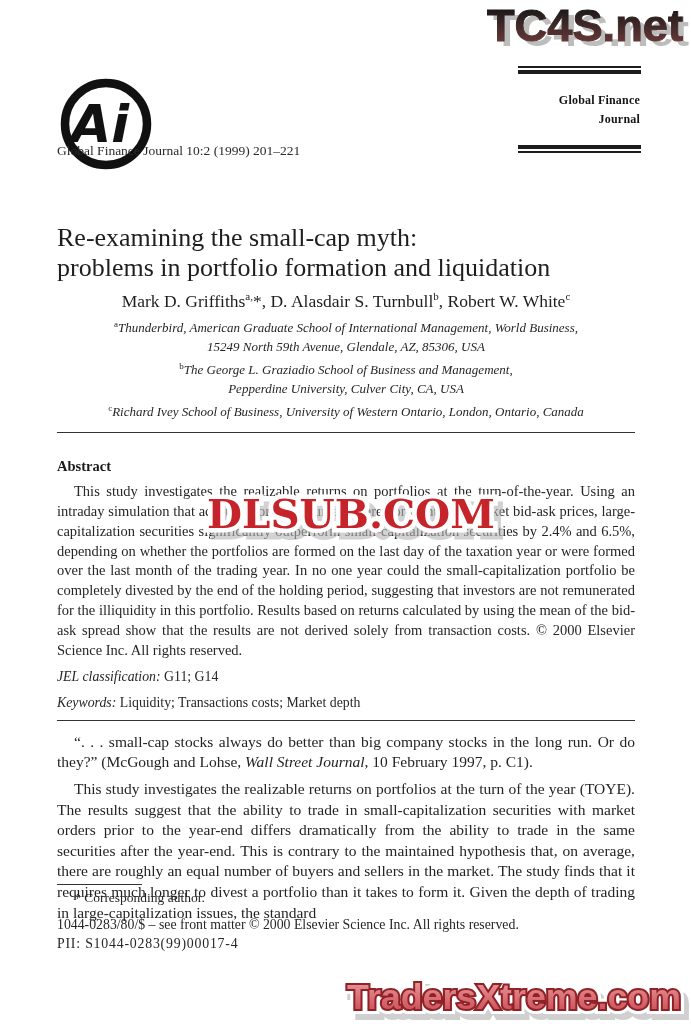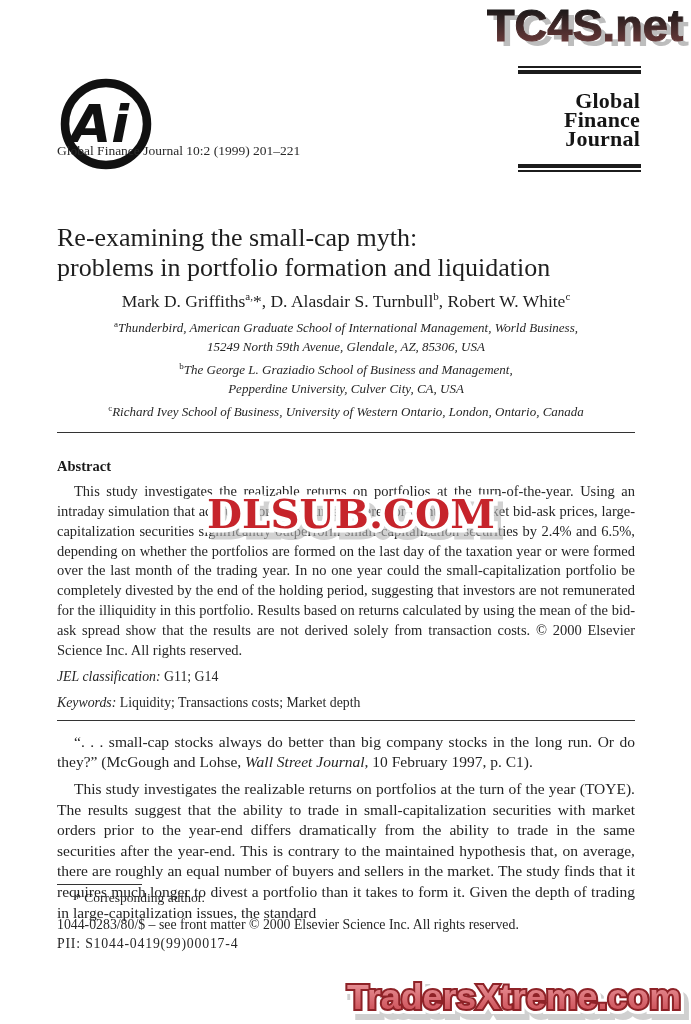--- a/index.html
+++ b/index.html
@@ -11,21 +11,21 @@
     color:#222;
     overflow:hidden;
   }
   
   .logo { position:absolute; left:56px; top:74px; width:100px; height:100px; }
   .journal-head { position:absolute; left:518px; top:66px; width:123px; }
   .rule-thin  { height:2px; background:#1c1c1c; }
   .rule-thick { height:4px; background:#1c1c1c; }
   .journal-head .gap { height:2px; }
   .journal-name {
-    text-align:right; font-weight:bold; font-size:22px; line-height:19px;
+    text-align:right; font-weight:bold; font-size:12px; line-height:19px;
     padding:17px 1px 16px 0; color:#151515; letter-spacing:0.2px;
   }
   .citation {
     position:absolute; left:57px; top:143px; width:578px;
     text-align:left; font-size:13.5px; color:#2a2a2a;
   }
   
   .content { position:absolute; left:57px; top:219px; width:578px; }
   .paper-title {
     font-weight:normal; font-size:26px; line-height:30px; text-align:left;
@@ -117,21 +117,21 @@
   <p class="intro">This study investigates the realizable returns on portfolios at the turn of the year (TOYE). The results suggest that the ability to trade in small-capitalization securities with market orders prior to the year-end differs dramatically from the ability to trade in the same securities after the year-end. This is contrary to the maintained hypothesis that, on average, there are roughly an equal number of buyers and sellers in the market. The study finds that it requires much longer to divest a portfolio than it takes to form it. Given the depth of trading in large-capitalization issues, the standard</p>
 </div>
 
 <div class="footnote-block">
   <hr class="fn-rule">
   <p class="fn-text">* Corresponding author.</p>
 </div>
 
 <div class="pub-info">
   <div>1044-0283/80/$ – see front matter © 2000 Elsevier Science Inc. All rights reserved.</div>
-  <div class="pii">PII: S1044-0419(99)00017-4</div>
+  <div class="pii">PII: S1044-0283(99)00017-4</div>
 </div>
 
 <svg class="wm-mid" viewBox="0 0 302 58">
   <text x="152" y="44" text-anchor="middle" font-family="'DejaVu Serif', serif" font-weight="bold" font-size="39" textLength="288" lengthAdjust="spacingAndGlyphs" stroke-width="9" paint-order="stroke" opacity="0.6" transform="translate(5,5)" stroke="#b5b5b5" fill="#b5b5b5">DLSUB.COM</text>
   <text x="150" y="42" text-anchor="middle" font-family="'DejaVu Serif', serif" font-weight="bold" font-size="39" textLength="288" lengthAdjust="spacingAndGlyphs" stroke="#ffffff" stroke-width="9" paint-order="stroke" fill="#c6242b">DLSUB.COM</text>
 </svg>
 
 <svg class="wm-bottom" viewBox="0 0 352 50">
   <defs>
     <linearGradient id="gradBot" x1="0" y1="0" x2="0" y2="1">

